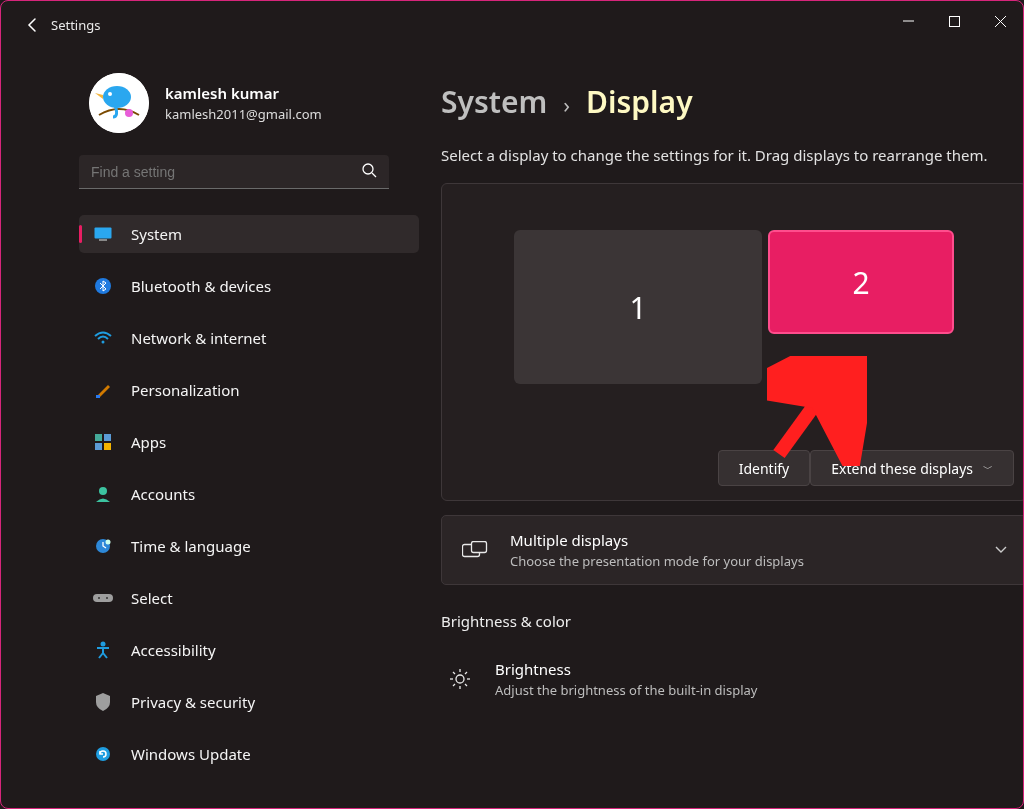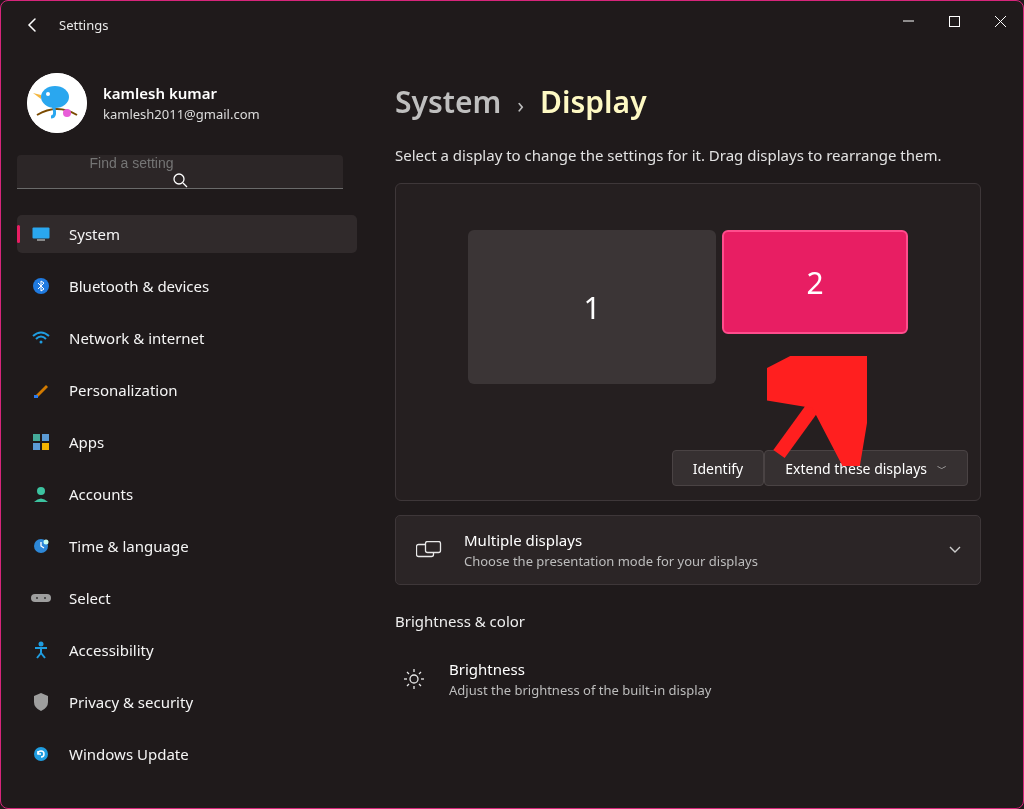--- a/index.html
+++ b/index.html
@@ -18,21 +18,21 @@
     display: flex;
     align-items: center;
     padding-left: 22px;
   }
   .titlebar .back {
     width: 20px; height: 20px;
     display: flex; align-items: center; justify-content: center;
     cursor: pointer;
   }
   .titlebar .title {
-    margin-left: 16px;
+    margin-left: 8px;
     font-size: 13px;
     color: #e9e9e9;
   }
   .win-controls {
     position: absolute;
     top: 0; right: 0;
     display: flex;
   }
   .win-btn {
     width: 46px; height: 32px;
@@ -42,23 +42,24 @@
     color: #e9e9e9;
   }
 
   .layout {
     display: flex;
     height: calc(100% - 48px);
   }
   
   .sidebar {
     width: 360px;
-    padding-left: 16px;
+    padding-left: 32px;
     padding-right: 10px;
     flex-shrink: 0;
+    margin-left: 46px;
   }
   .profile {
     display: flex;
     align-items: center;
     gap: 16px;
     padding: 24px 0 22px 10px;
   }
   .avatar {
     width: 60px; height: 60px;
     border-radius: 50%;
@@ -70,21 +71,20 @@
   .profile .email { font-size: 13px; color: #ddd; margin-top: 2px; }
 
   .search {
     margin: 0 8px 18px 0;
     height: 34px;
     background: #2c2627;
     border-bottom: 1px solid #6a6a6a;
     border-radius: 4px 4px 0 0;
     display: flex; align-items: center;
     padding: 0 12px;
-    flex-direction: column;
   }
   .search input {
     flex: 1;
     background: transparent;
     border: none;
     outline: none;
     color: #fff;
     font-size: 14px;
   }
   .search .sicon { color: #e9e9e9; }

